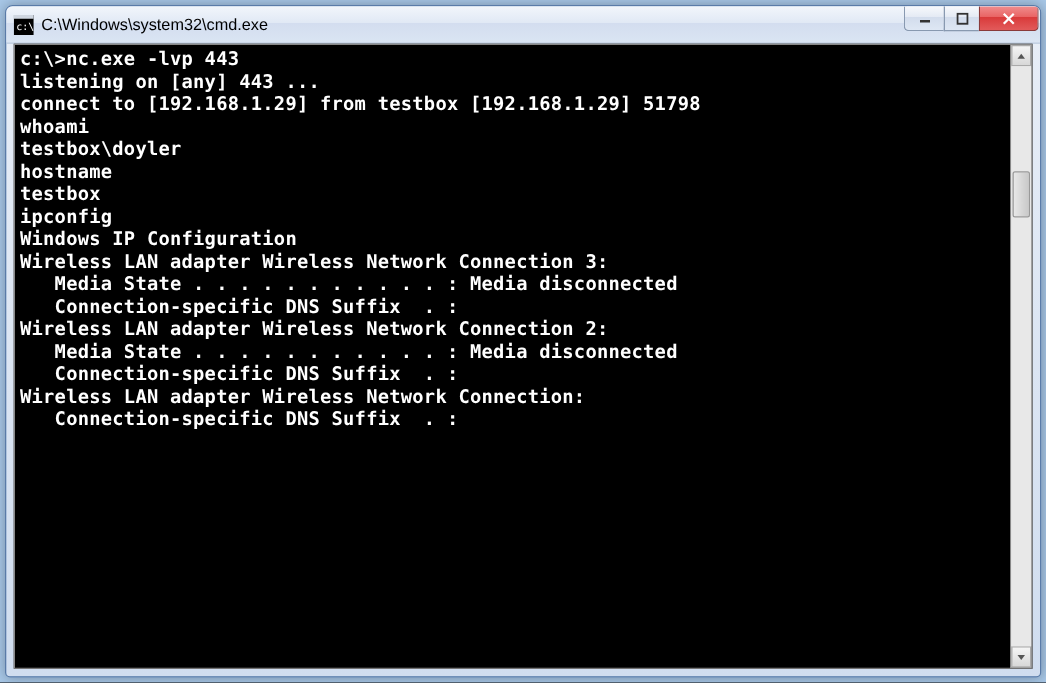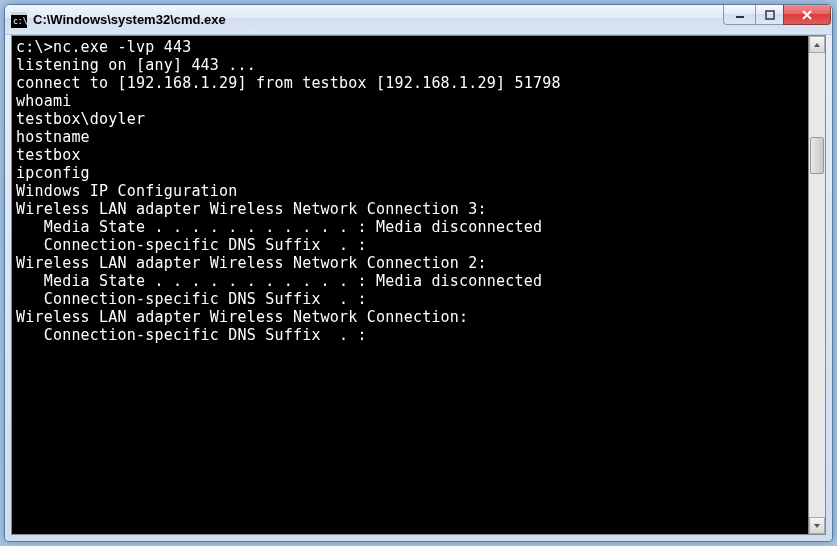--- a/index.html
+++ b/index.html
@@ -35,21 +35,20 @@
     width: 16px;
     height: 16px;
     margin-right: 6px;
     flex-shrink: 0;
   }
   .title-text {
     font-size: 13px;
     color: #000;
     flex: 1;
     white-space: nowrap;
-    font-weight: bold;
   }
   .window-controls {
     display: flex;
     height: 20px;
     margin-right: 1px;
     align-self: flex-start;
   }
   .win-btn {
     width: 32px;
     height: 20px;
@@ -70,20 +69,21 @@
     border-radius: 0 0 4px 0;
   }
   .win-btn svg { display:block; }
   .client-area {
     flex: 1;
     background: #000;
     margin: 0 6px 6px 6px;
     position: relative;
     display: flex;
     border: 1px solid #888;
+    font-weight: bold;
   }
   .terminal {
     flex: 1;
     background: #000;
     color: #fff;
     font-family: "Lucida Console", Consolas, monospace;
     font-size: 15px;
     line-height: 18px;
     letter-spacing: 0.2px;
     padding: 2px 0 0 4px;

